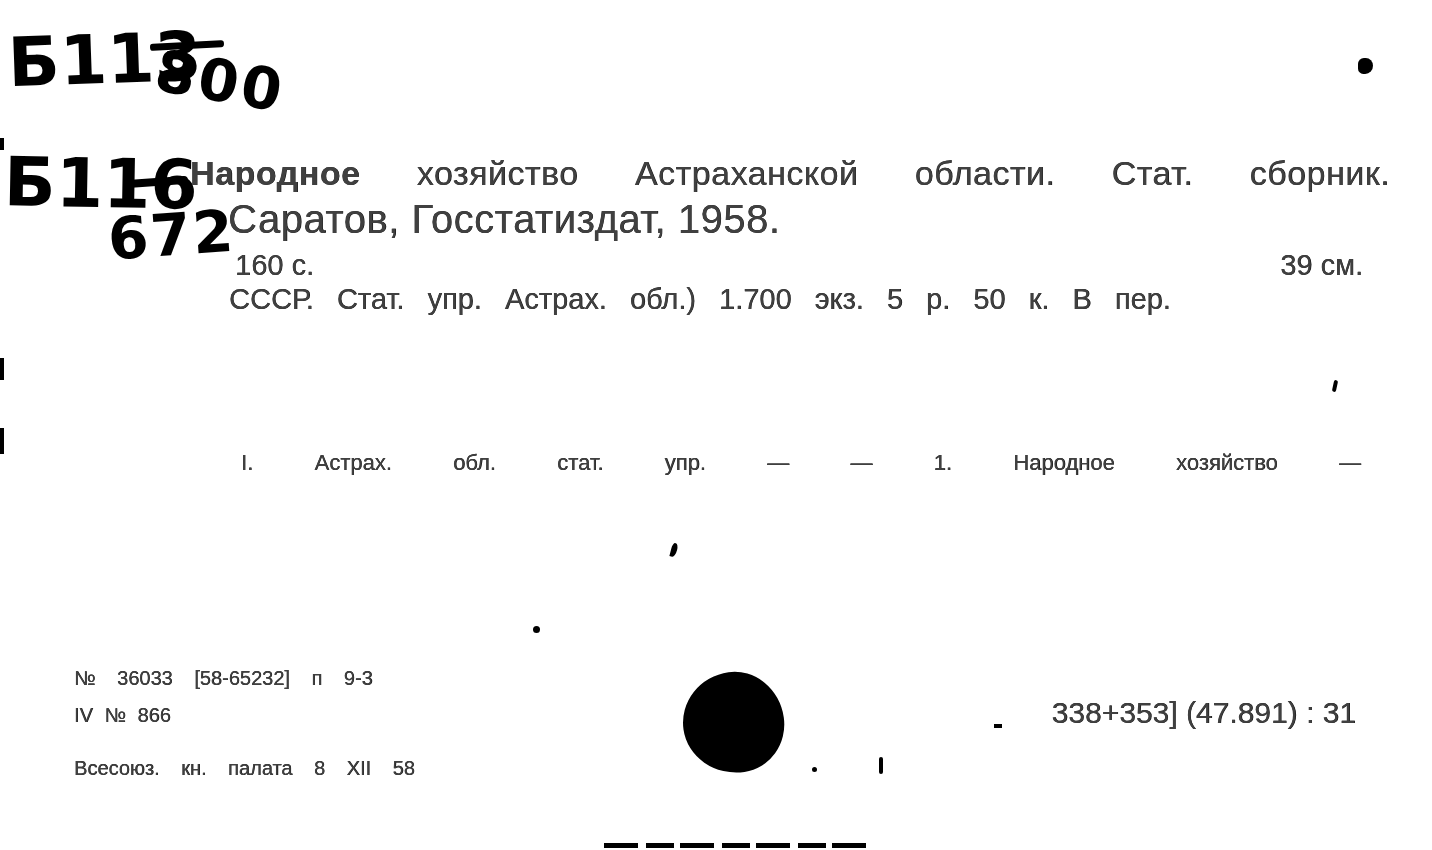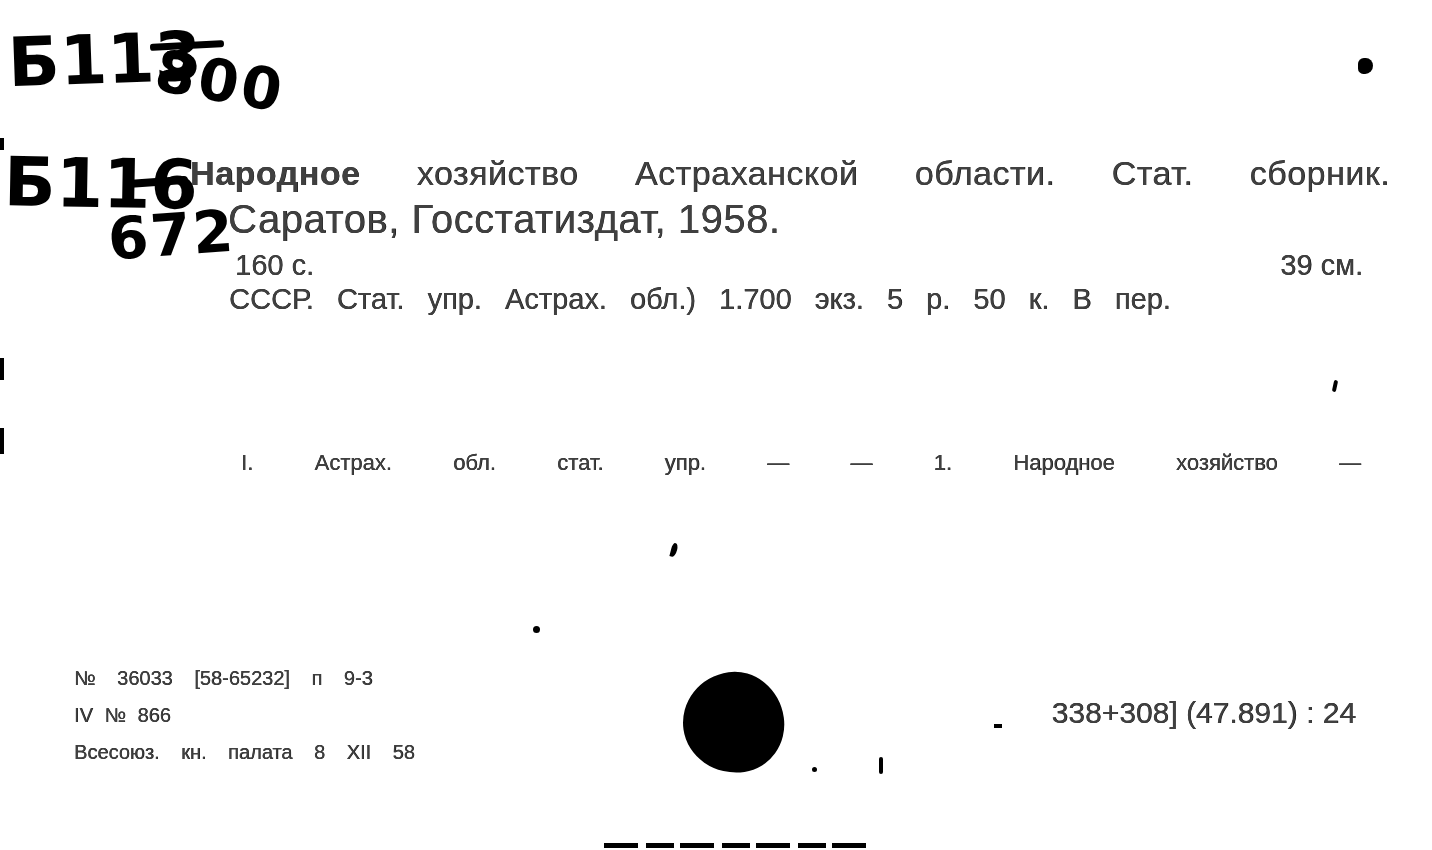--- a/index.html
+++ b/index.html
@@ -83,21 +83,21 @@
 
   
   .reg {
     left: 74px;
     top: 660px;
     font-size: 20px;
     line-height: 37px;
   }
   .reg .r1 { word-spacing: 16px; }
   .reg .r2 { word-spacing: 6px; }
-  .reg .r3 { word-spacing: 16px; }
+  .reg .r3 { word-spacing: 16px; margin-top: 16px; }
 
   
   .cls {
     right: 76px;
     top: 694px;
     text-align: right;
     font-size: 30px;
     line-height: 38px;
   }
 
@@ -173,21 +173,21 @@
 
   <div class="abs print reg">
     <div class="r1">№ 36033 [58-65232] п 9-3</div>
     <div class="r2">IV № 866</div>
     <div class="r3">Всесоюз. кн. палата 8 XII 58</div>
   </div>
 
   <div class="abs hole"></div>
 
   <div class="abs print cls">
-    <div>338+308] (47.891) : 24</div>
+    <div>338+353] (47.891) : 31</div>
   </div>
 
   <div class="abs smudge-bottom"></div>
   <div class="abs speck speck-blot-tr"></div>
   <div class="abs speck speck-comma-mid"></div>
   <div class="abs speck speck-dot-mid"></div>
   <div class="abs speck speck-dot-low"></div>
   <div class="abs speck speck-tick-low"></div>
   <div class="abs speck speck-edge-1"></div>
   <div class="abs speck speck-edge-2"></div>

